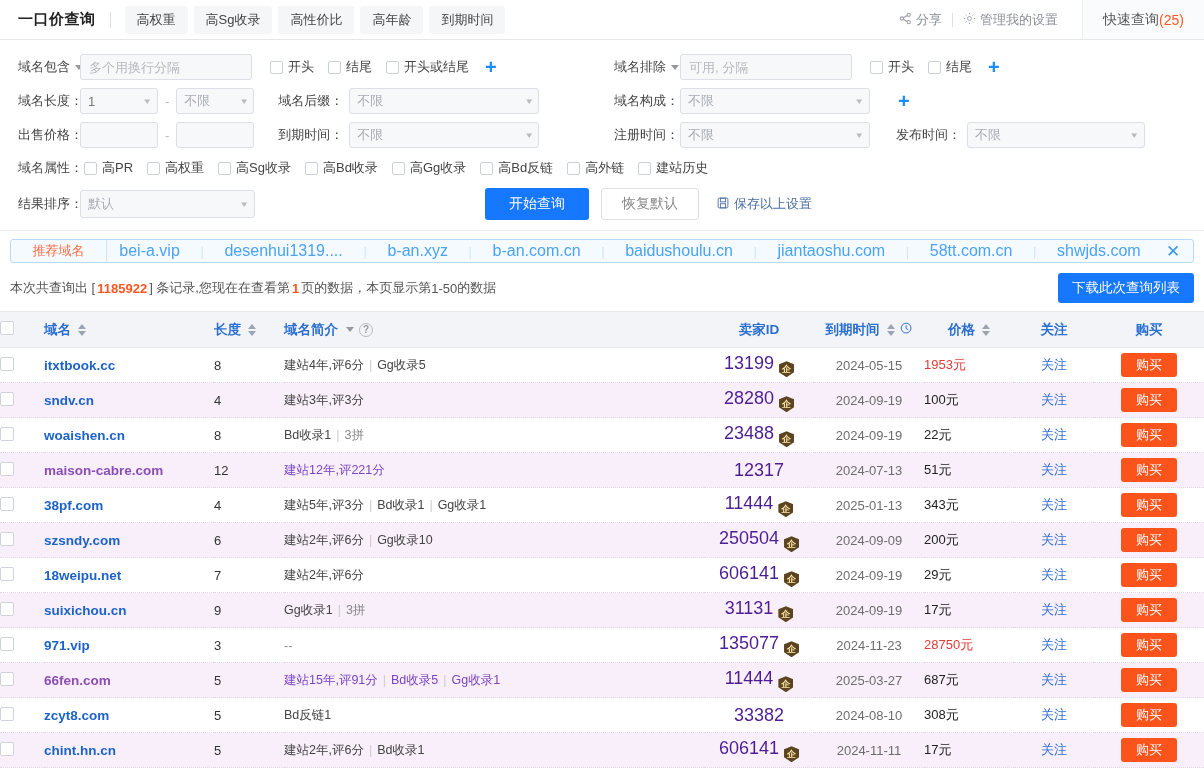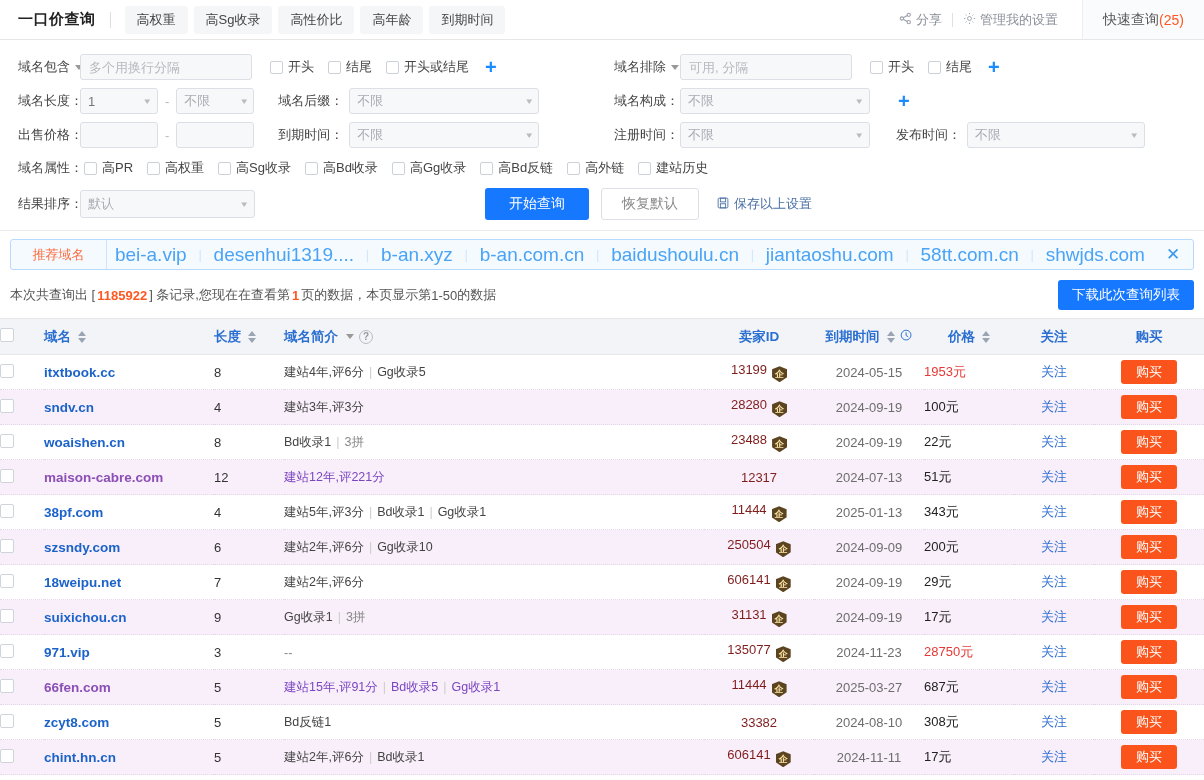--- a/index.html
+++ b/index.html
@@ -181,42 +181,42 @@
     display:flex; align-items:center; gap:5px;
     margin-left: 18px; color:#4a6fa5; font-size: 13px; cursor: pointer;
   }
 
   
   .rec-wrap { padding: 8px 10px 0 10px; }
   .rec {
     border: 1px solid #b8daff;
     background: #f5faff;
     border-radius: 3px;
-    height: 31px;
+    height: 24px;
     display: flex;
     align-items: stretch;
   }
   .rec-label {
     width: 96px;
     display: flex; align-items: center; justify-content: center;
     color: #ff6a3d;
     font-size: 13px;
     border-right: 1px solid #cfe4fa;
     flex: 0 0 96px;
   }
   .rec-items {
     flex: 1;
     display: flex;
     align-items: center;
     justify-content: space-around;
     overflow: hidden;
   }
   .rec-item {
     color: #4aa3f5;
-    font-size: 19px;
+    font-size: 16px;
     cursor: pointer;
     white-space: nowrap;
     padding: 0 4px;
   }
   .rec-div { color: #d3e6f8; }
   .rec-close {
     width: 40px; display:flex; align-items:center; justify-content:center;
     color:#3c9ae8; font-size: 17px; cursor:pointer;
   }
 
@@ -280,21 +280,21 @@
   .cbox {
     width:14px;height:14px;border:1px solid #cfd3da;border-radius:2px;
     background:#fff; display:inline-block; cursor:pointer;
   }
   .dom-link { color:#1c63c9; font-weight:bold; font-size:13.5px; cursor:pointer; }
   .dom-link.visited { color:#8b4fb5; }
   .desc { color:#444; font-size:12.5px; white-space:nowrap; }
   .desc .pipe { color:#ccc; margin:0 5px; }
   .desc .muted { color:#888; }
   .desc.visited, .desc.visited .hl { color:#7a45c0; }
-  .seller { color:#7f1d1d; font-size:13px; }
+  .seller { color:#4c1d95; font-size:18px; }
   .badge-ent {
     display:inline-flex; align-items:center; justify-content:center;
     width:15px;height:16px; margin-left:5px; vertical-align:-3px;
     font-size:9px; color:#ffe9a8; font-weight:bold;
     background:#5c4420;
     clip-path: polygon(50% 0, 100% 18%, 100% 68%, 50% 100%, 0 68%, 0 18%);
   }
   .expire { color:#6d6d6d; font-size:13px; }
   .price { color:#222; font-size:13px; }
   .price.hot { color:#e53935; }

